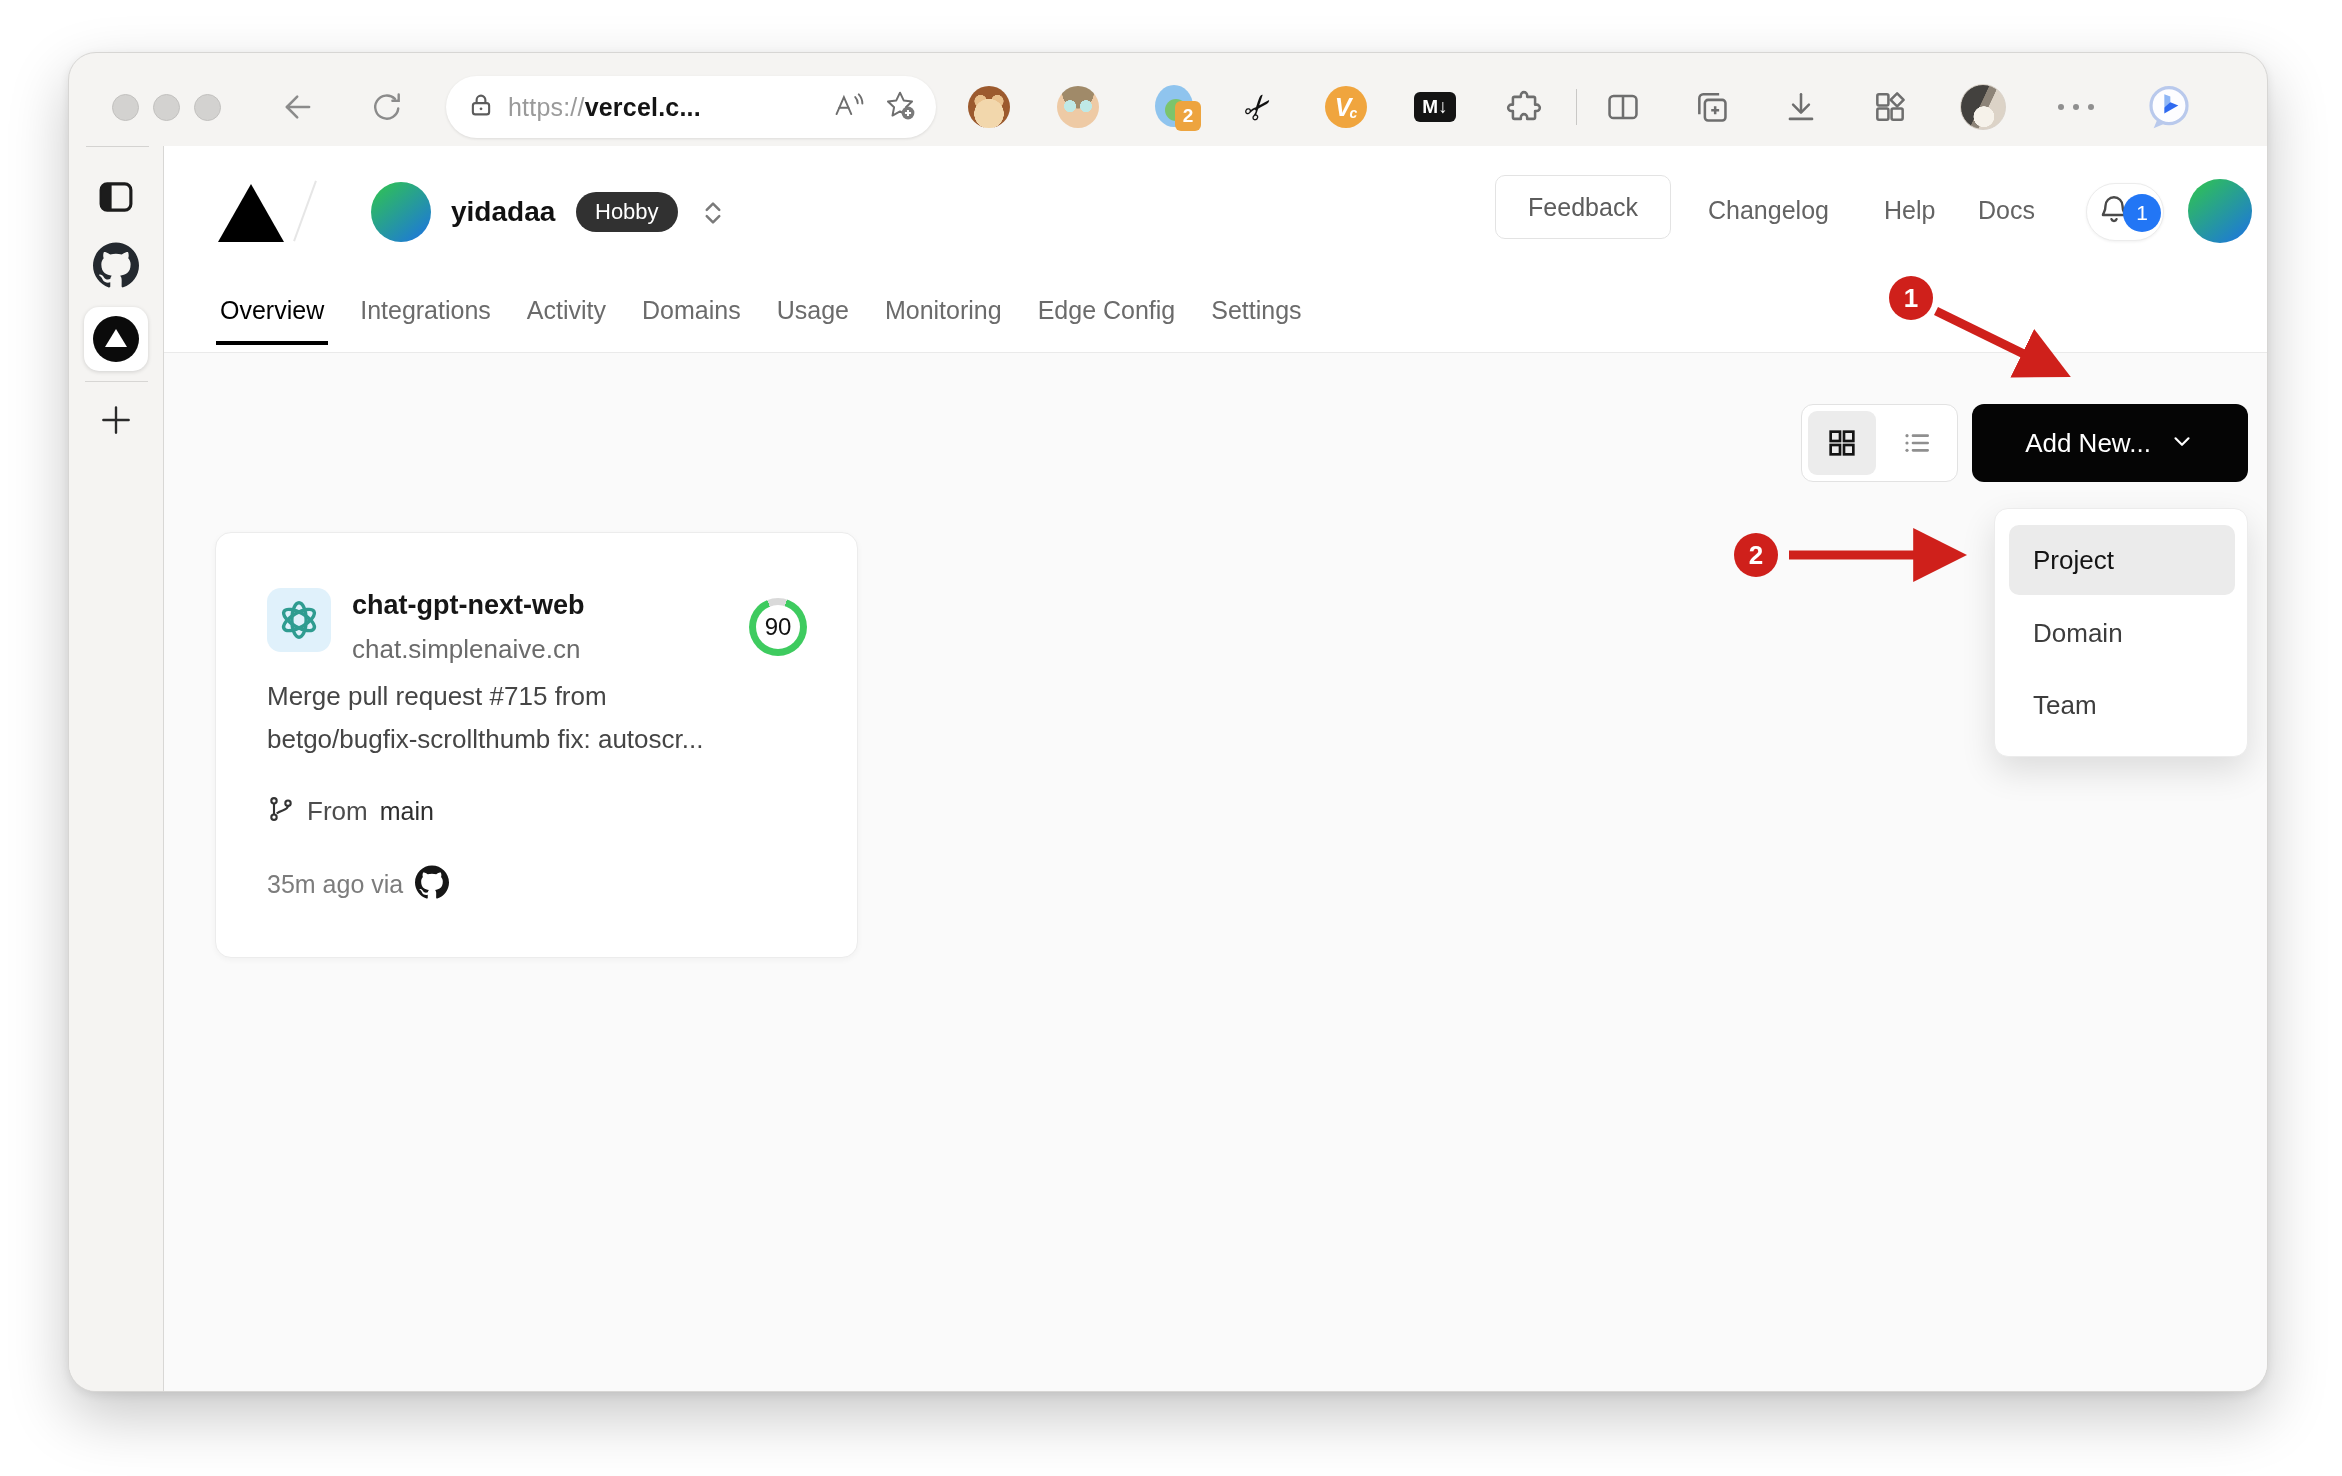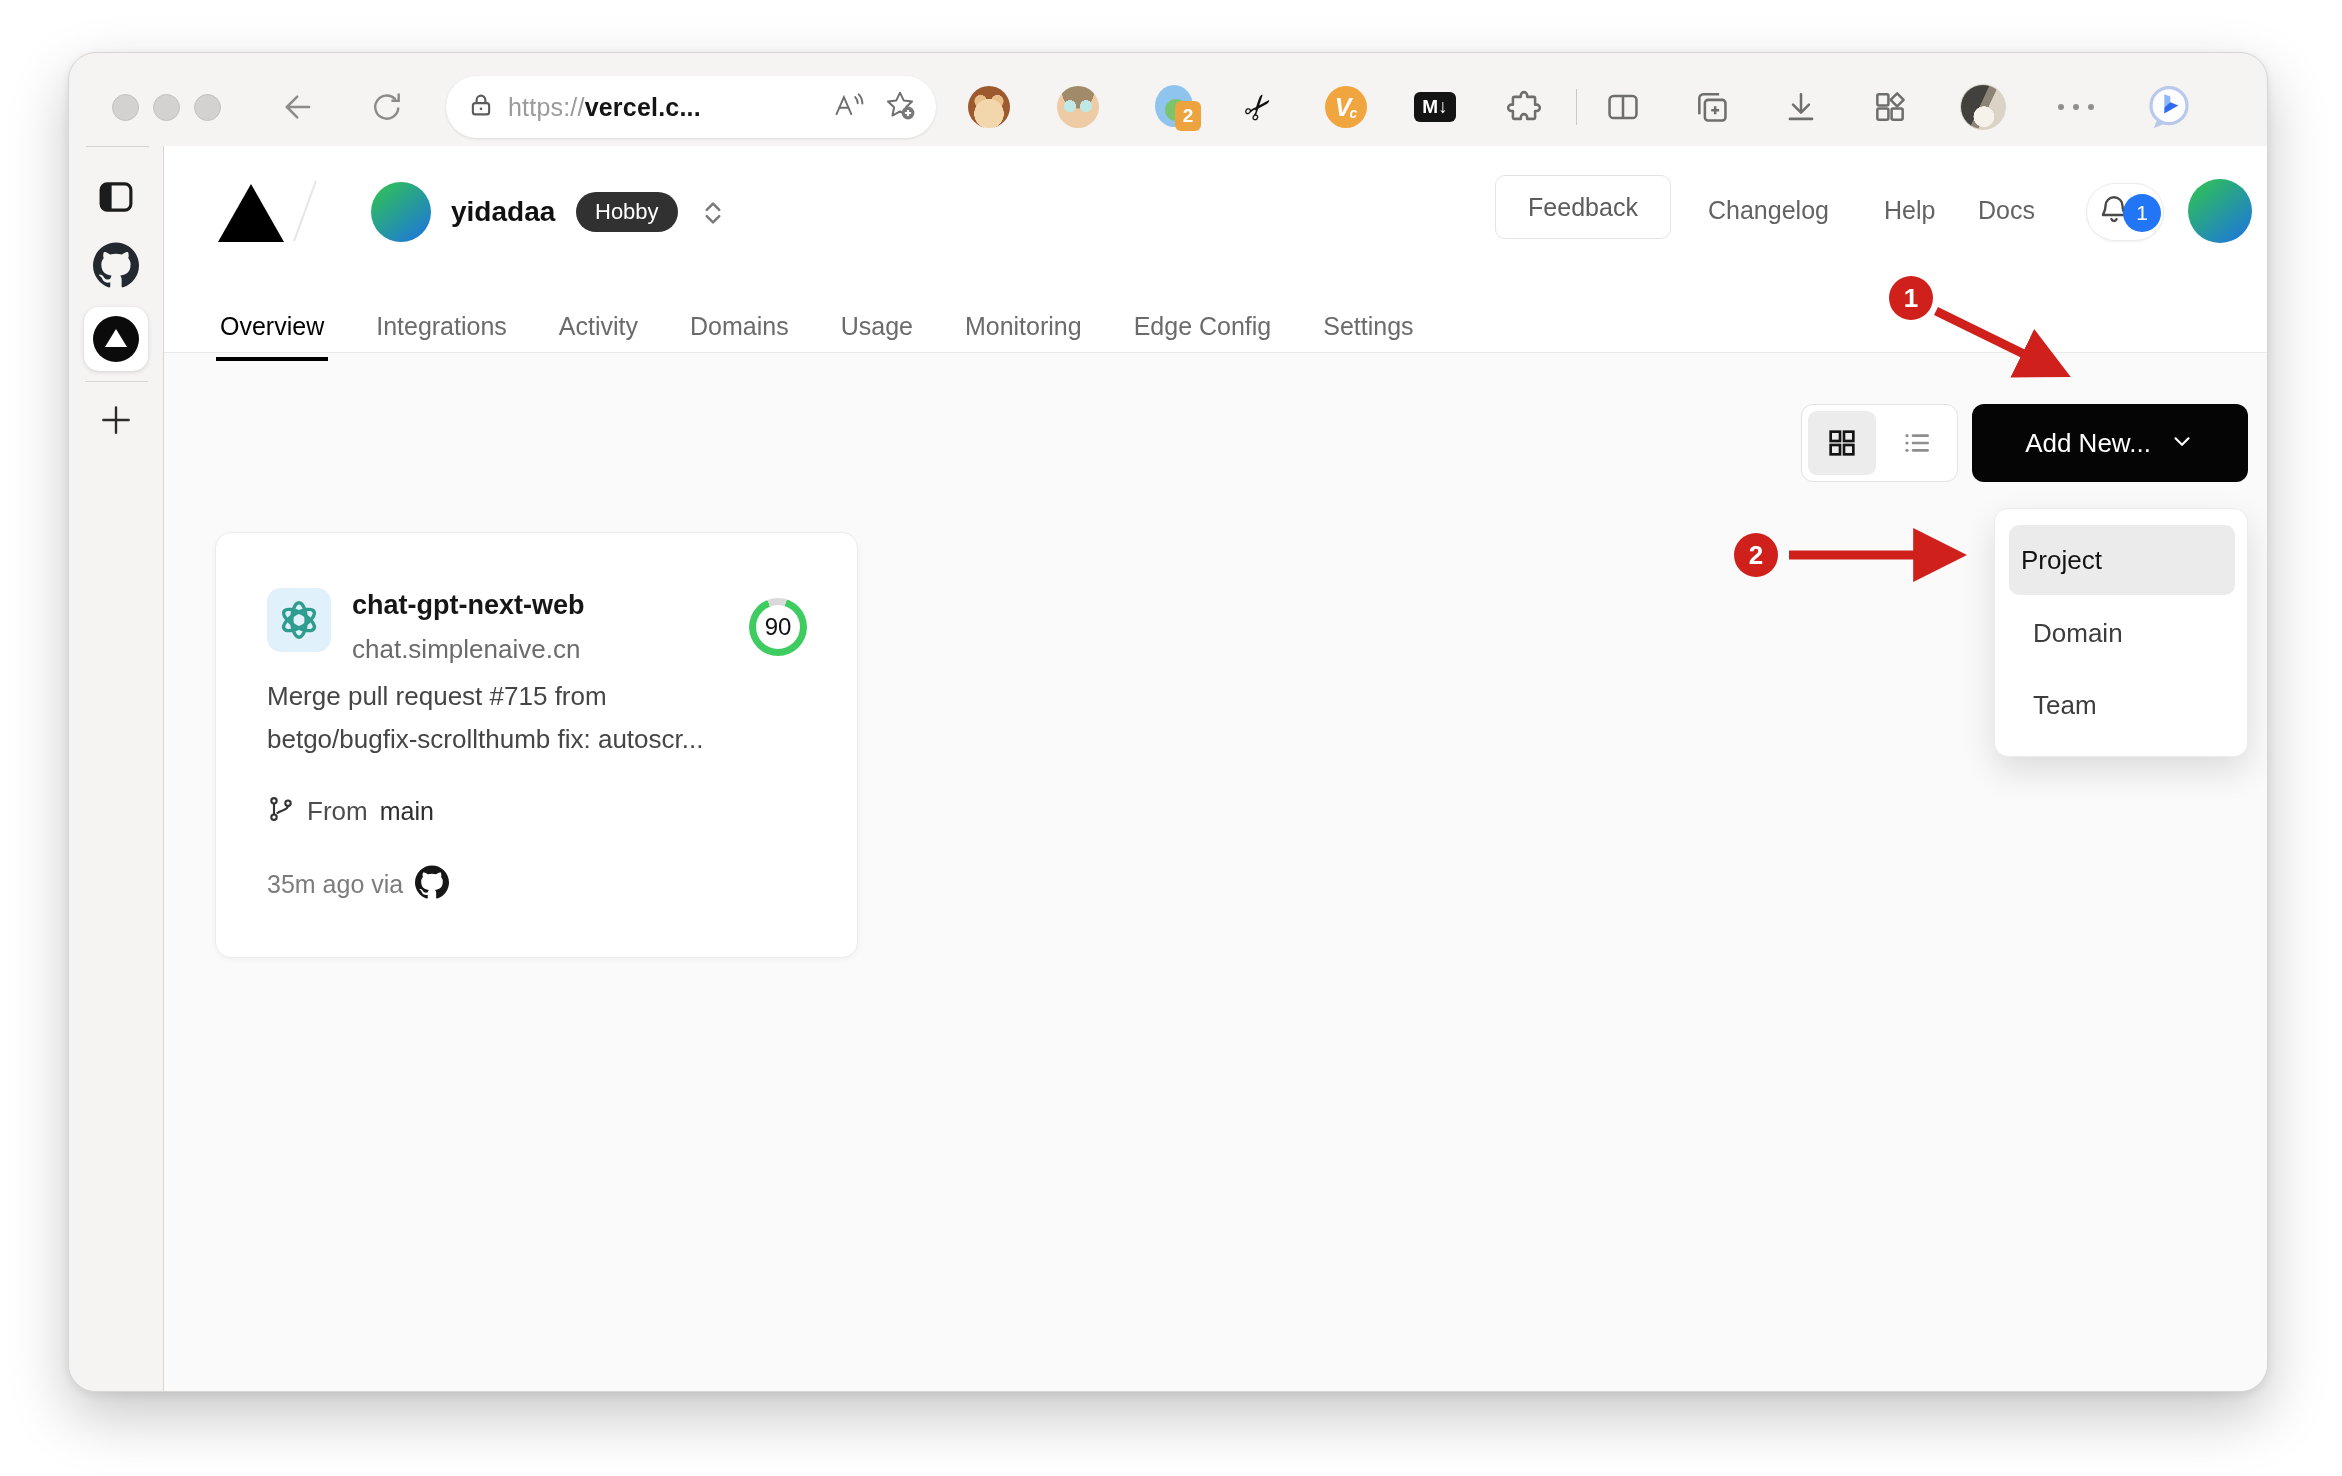--- a/index.html
+++ b/index.html
@@ -84,21 +84,21 @@
     background:#fff; color:#5c5c5c; font-size:25px; display:flex; align-items:center; justify-content:center; }
   .hlink { position:absolute; top:50px; font-size:25px; color:#636363; }
   .l-changelog{left:1544px}.l-help{left:1720px}.l-docs{left:1814px}
   .bell-pill { position:absolute; left:1922px; top:37px; width:78px; height:58px; background:#fff; border:1px solid #ececec;
     border-radius:29px; box-shadow:0 1px 3px rgba(0,0,0,.06); display:flex; align-items:center; padding-left:10px; }
   .bell-badge { position:absolute; right:2px; top:10px; width:38px; height:38px; border-radius:50%; background:#2276f5;
     color:#fff; font-size:21px; display:flex; align-items:center; justify-content:center; }
   .user-avatar { position:absolute; left:2024px; top:33px; width:64px; height:64px; border-radius:50%;
     background:linear-gradient(140deg,#2fbe5a 10%,#1e7ad6 90%); }
 
-  .tabs { position:absolute; left:56px; top:146px; height:69px; display:flex; gap:52px; align-items:center; }
+  .tabs { position:absolute; left:56px; top:130px; height:69px; display:flex; gap:36px; align-items:center; }
   .tab { font-size:25px; color:#6b6b6b; position:relative; height:100%; display:flex; align-items:center; }
   .tab.active { color:#000; }
   .tab.active::after { content:""; position:absolute; left:-4px; right:-4px; bottom:0; height:4px; background:#000; }
 
   
   .main { position:absolute; left:0; top:207px; right:0; bottom:0; }
   .searchbar { position:absolute; left:51px; top:51px; width:1567px; height:78px; background:#fff; border:1px solid #e2e2e2;
     border-radius:12px; display:flex; align-items:center; padding:0 26px; }
   .searchbar input { border:none; outline:none; background:transparent; font-size:25px; color:#333; margin-left:20px; flex:1;
     font-family:"Liberation Sans", sans-serif; }
@@ -109,21 +109,21 @@
   .seg { width:68px; height:64px; border-radius:9px; display:flex; align-items:center; justify-content:center; }
   .seg.active { background:#ececec; }
 
   .addnew-btn { position:absolute; left:1808px; top:51px; width:276px; height:78px; background:#050505; border-radius:12px;
     color:#fff; display:flex; align-items:center; justify-content:center; gap:18px; }
   .addnew-btn .lbl { font-size:26px; font-weight:500; }
 
   .dropdown { position:absolute; left:1830px; top:155px; width:254px; height:249px; background:#fff; border:1px solid #ececec;
     border-radius:14px; box-shadow:0 14px 34px rgba(0,0,0,.12); z-index:20; }
   .dd-item { position:absolute; left:14px; width:226px; display:flex; align-items:center; font-size:26px; color:#3d3d3d; padding-left:24px; }
-  .dd-project { top:16px; height:70px; background:#ebebeb; border-radius:10px; color:#141414;padding-left:12px; }
+  .dd-project { top:16px; height:70px; background:#ebebeb; border-radius:10px; color:#141414; }
   .dd-domain { top:100px; height:48px; }
   .dd-team { top:172px; height:48px; }
 
   
   .card { position:absolute; left:51px; top:179px; width:643px; height:426px; background:#fff; border:1px solid #ececec;
     border-radius:16px; box-shadow:0 2px 6px rgba(0,0,0,.04); }
   .proj-icon { position:absolute; left:51px; top:55px; width:64px; height:64px; border-radius:14px; background:#e0f1fb;
     display:flex; align-items:center; justify-content:center; }
   .proj-name { position:absolute; left:136px; top:57px; font-size:27px; font-weight:700; color:#161616; }
   .proj-domain { position:absolute; left:136px; top:101px; font-size:26px; color:#6b6b6b; }

